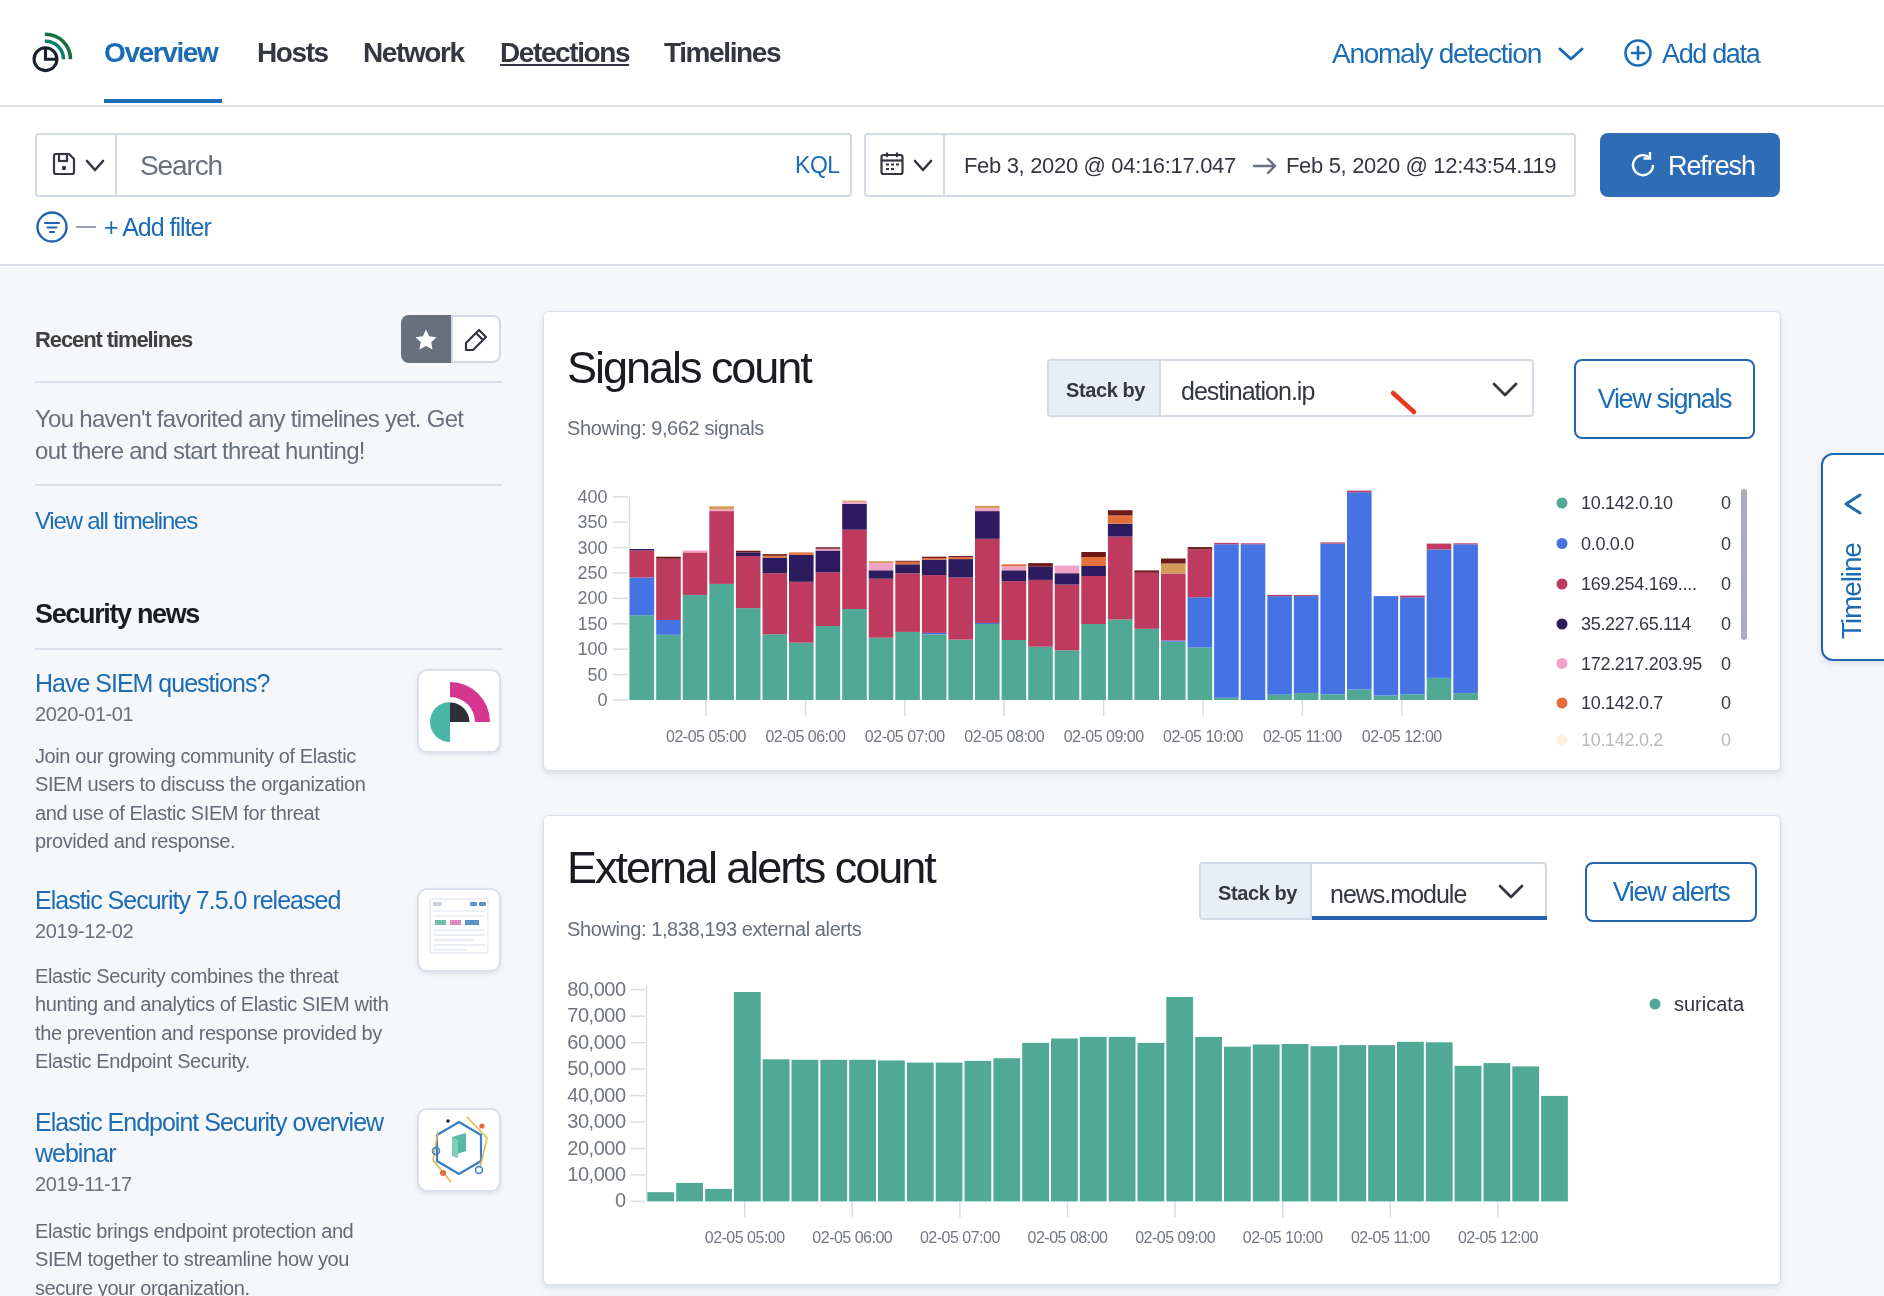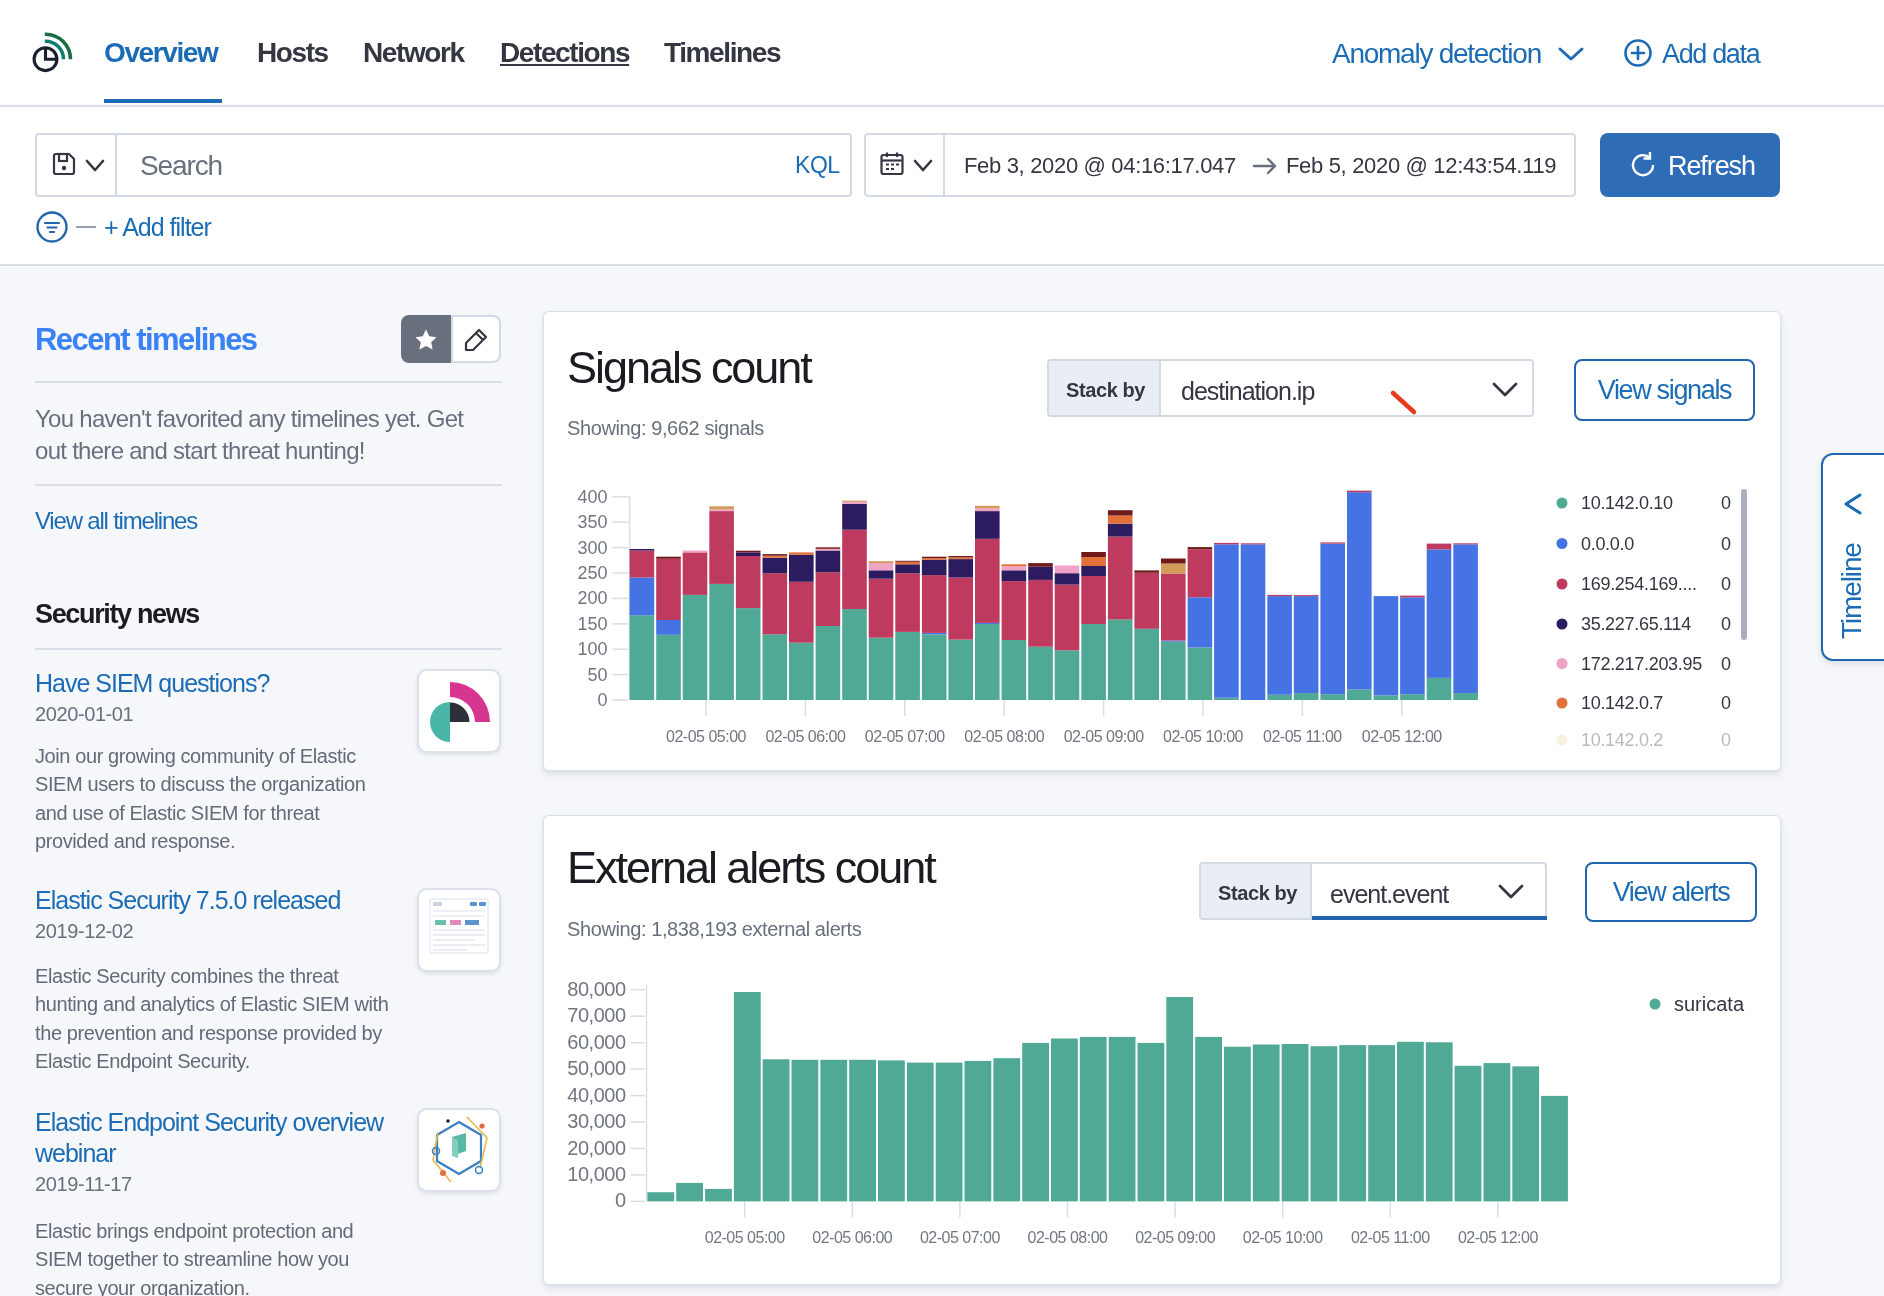--- a/index.html
+++ b/index.html
@@ -70,21 +70,21 @@
 <path d="M23 3 L23 9.5 L16.5 9.5" fill="none" stroke="#fff" stroke-width="2.4"></path>
   </svg>
 <div class="abs" style="left:1668px;top:150px;font-size:27px;font-weight:400;color:#fff;letter-spacing:-0.04em;white-space:nowrap;line-height:32px;">Refresh</div>
 <svg style="left:35px;top:210px" width="34" height="34" viewBox="0 0 34 34">
 <circle cx="17" cy="17" r="14.5" fill="none" stroke="#2264ad" stroke-width="2.4"></circle>
 <path d="M10 13 H24 M12.5 17.5 H21.5 M15 22 H19" stroke="#2264ad" stroke-width="2.2" stroke-linecap="round"></path>
   </svg>
 <div class="abs" style="left:76px;top:226px;width:20px;height:2px;background:#9aa2b0"></div>
 <div class="abs" style="left:104px;top:212px;font-size:25px;font-weight:400;color:#1c6cb5;letter-spacing:-0.04em;white-space:nowrap;line-height:30px;">+ Add filter</div>
 <div class="abs" style="left:0;top:267px;width:1884px;height:1029px;background:#f5f7fa"></div>
-<div class="abs" style="left:35px;top:324px;font-size:31px;font-weight:700;color:#3b82f6;letter-spacing:-0.05em;white-space:nowrap;line-height:32px;">Recent timelines</div>
+<div class="abs" style="left:35px;top:324px;font-size:22px;font-weight:700;color:#404040;letter-spacing:-0.05em;white-space:nowrap;line-height:32px;">Recent timelines</div>
 <div class="abs" style="left:401px;top:315px;width:50px;height:48px;background:#69707d;border-radius:8px 0 0 8px;display:flex;align-items:center;justify-content:center"></div>
 <svg style="left:413px;top:327px" width="26" height="26" viewBox="0 0 26 26">
 <path d="M13 2.5 L16.2 9.3 L23.5 10.2 L18.2 15.2 L19.6 22.5 L13 18.9 L6.4 22.5 L7.8 15.2 L2.5 10.2 L9.8 9.3 Z" fill="#fff"></path>
   </svg>
 <div class="abs" style="left:451px;top:315px;width:50px;height:48px;background:#fff;border:2px solid #d3dae6;border-radius:0 8px 8px 0"></div>
 <svg style="left:463px;top:327px" width="26" height="26" viewBox="0 0 26 26">
 <path d="M3 16 V23 H10 L23 10 L16 3 L3 16 Z M13 6 L20 13" fill="none" stroke="#343741" stroke-width="2.2" stroke-linejoin="round"></path>
   </svg>
 <div class="hr" style="left:35px;top:381px;width:467px"></div>
 <div class="abs" style="left:35px;top:403px;font-size:24px;font-weight:400;color:#69707d;letter-spacing:-0.03em;white-space:nowrap;line-height:28px;line-height:32px">You haven't favorited any timelines yet. Get</div>
@@ -147,21 +147,21 @@
 <div class="abs" style="left:1047px;top:359px;width:487px;height:58px;background:#fff;border:2px solid #d3dae6;border-radius:4px"></div>
 <div class="abs" style="left:1049px;top:361px;width:112px;height:54px;background:#e9edf4;border-right:2px solid #d3dae6"></div>
 <div class="abs" style="left:1066px;top:378px;font-size:20px;font-weight:700;color:#343741;letter-spacing:-0.02em;white-space:nowrap;line-height:24px;">Stack by</div>
 <div class="abs" style="left:1181px;top:376px;font-size:25px;font-weight:400;color:#343741;letter-spacing:-0.04em;white-space:nowrap;line-height:30px;">destination.ip</div>
 <svg style="left:1490px;top:380px" width="30" height="20" viewBox="0 0 30 20">
 <path d="M4 4 L15 15 L26 4" fill="none" stroke="#343741" stroke-width="2.8" stroke-linecap="round" stroke-linejoin="round"></path>
   </svg>
 <svg style="left:1390px;top:390px" width="30" height="26" viewBox="0 0 30 26">
 <path d="M3 3 L24 22" stroke="#e8391d" stroke-width="4.5" stroke-linecap="round"></path>
   </svg>
-<div class="abs btn-outline" style="left:1574px;top:359px;width:181px;height:62px;font-size:27px;letter-spacing:-0.05em">View signals</div>
+<div class="abs btn-outline" style="left:1574px;top:359px;width:181px;height:80px;font-size:27px;letter-spacing:-0.05em">View signals</div>
 <svg style="left:543px;top:311px" width="1238" height="460" viewBox="0 0 1238 460">
     <line x1="86.60000000000002" y1="185" x2="86.60000000000002" y2="389" stroke="#d8dde6" stroke-width="1.5"></line>
     <line x1="69.60000000000002" y1="389.0" x2="85.10000000000002" y2="389.0" stroke="#d8dde6" stroke-width="1.5"></line>
     <text x="64.60000000000002" y="395.0" font-size="18" fill="#717680" text-anchor="end">0</text>
     <line x1="69.60000000000002" y1="363.6" x2="85.10000000000002" y2="363.6" stroke="#d8dde6" stroke-width="1.5"></line>
     <text x="64.60000000000002" y="369.6" font-size="18" fill="#717680" text-anchor="end">50</text>
     <line x1="69.60000000000002" y1="338.2" x2="85.10000000000002" y2="338.2" stroke="#d8dde6" stroke-width="1.5"></line>
     <text x="64.60000000000002" y="344.2" font-size="18" fill="#717680" text-anchor="end">100</text>
     <line x1="69.60000000000002" y1="312.8" x2="85.10000000000002" y2="312.8" stroke="#d8dde6" stroke-width="1.5"></line>
     <text x="64.60000000000002" y="318.8" font-size="18" fill="#717680" text-anchor="end">150</text>
@@ -357,21 +357,21 @@
       <text x="191" y="266" font-size="18" fill="#343741" text-anchor="end">0</text>
     </g>
     <rect x="201" y="9" width="6" height="151" rx="3" fill="#a8aebc"></rect>
   </svg>
 <div class="abs card" style="left:543px;top:815px;width:1238px;height:470px"></div>
 <div class="abs" style="left:567px;top:841px;font-size:45px;font-weight:400;color:#1a1c21;letter-spacing:-0.045em;white-space:nowrap;line-height:53px;">External alerts count</div>
 <div class="abs" style="left:567px;top:917px;font-size:20px;font-weight:400;color:#69707d;letter-spacing:-0.02em;white-space:nowrap;line-height:24px;">Showing: 1,838,193 external alerts</div>
 <div class="abs" style="left:1199px;top:862px;width:348px;height:58px;background:#fff;border:2px solid #d3dae6;border-radius:4px"></div>
 <div class="abs" style="left:1201px;top:864px;width:111px;height:54px;background:#e9edf4;border-right:2px solid #d3dae6"></div>
 <div class="abs" style="left:1218px;top:881px;font-size:20px;font-weight:700;color:#343741;letter-spacing:-0.02em;white-space:nowrap;line-height:24px;">Stack by</div>
-<div class="abs" style="left:1330px;top:879px;font-size:25px;font-weight:400;color:#343741;letter-spacing:-0.04em;white-space:nowrap;line-height:30px;">event.event</div>
+<div class="abs" style="left:1330px;top:879px;font-size:25px;font-weight:400;color:#343741;letter-spacing:-0.04em;white-space:nowrap;line-height:30px;">news.module</div>
 <svg style="left:1496px;top:882px" width="30" height="20" viewBox="0 0 30 20">
 <path d="M4 4 L15 15 L26 4" fill="none" stroke="#343741" stroke-width="2.8" stroke-linecap="round" stroke-linejoin="round"></path>
   </svg>
 <div class="abs" style="left:1312px;top:916px;width:235px;height:4px;background:#2264ad"></div>
 <div class="abs btn-outline" style="left:1585px;top:862px;width:172px;height:60px;font-size:27px;letter-spacing:-0.05em">View alerts</div>
 <svg style="left:543px;top:815px" width="1238" height="470" viewBox="0 0 1238 470">
     <line x1="103.5" y1="170" x2="103.5" y2="386.4000000000001" stroke="#d8dde6" stroke-width="1.5"></line>
     <line x1="87.5" y1="386.4" x2="102.0" y2="386.4" stroke="#d8dde6" stroke-width="1.5"></line>
     <text x="82.5" y="392.4" font-size="20" letter-spacing="-0.5" fill="#717680" text-anchor="end">0</text>
     <line x1="87.5" y1="359.9" x2="102.0" y2="359.9" stroke="#d8dde6" stroke-width="1.5"></line>

